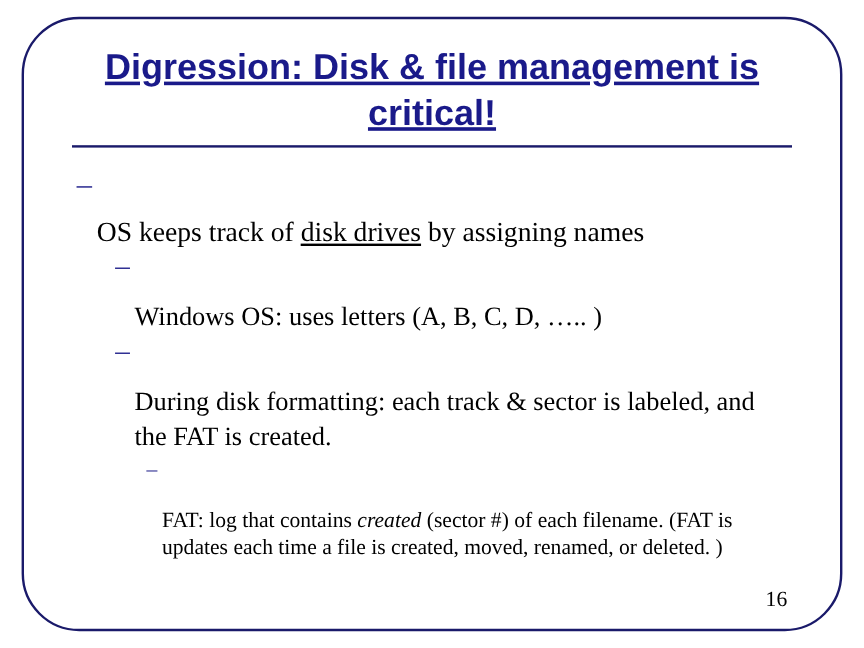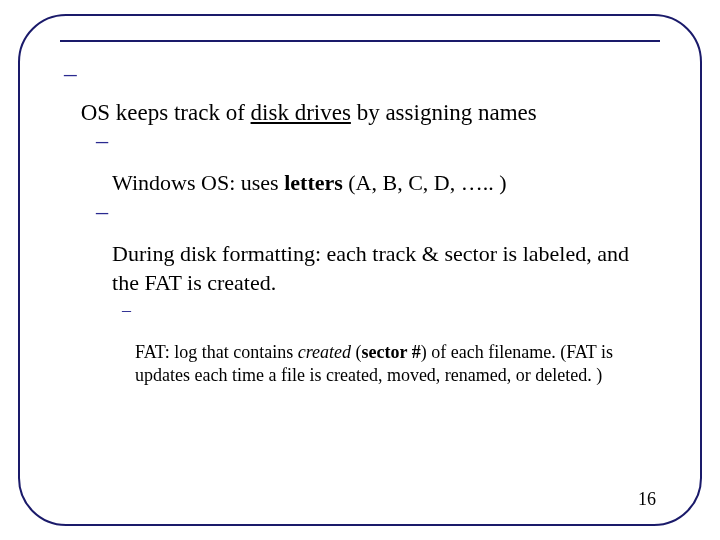--- a/index.html
+++ b/index.html
@@ -65,36 +65,37 @@
     color: #2a2a90;
     font-weight: normal;
     margin-right: 4px;
     flex-shrink: 0;
     font-size: 1.1em;
     line-height: 1.1;
   }
   .lvl3 .dash { font-size: 1em; }
   .content { flex: 1; margin-top: 40px; }
   .ul-run { text-decoration: underline; }
-  .b-run { font-weight: bold; }
+  .b-run { font-weight: normal; }
   .i-run { font-style: italic; }
   .page-num {
     position: absolute;
     right: 64px;
     bottom: 30px;
     font-size: 18px;
     color: #000;
     font-family: Georgia, serif;
   }
 </style>
 </head>
 <body>
 
 <div class="slide-frame">
 
+  <div class="title">Digression: Disk &amp; file management is critical!</div>
   <hr class="hr">
 
   <div class="lvl1">
     <span class="dash">–</span>
     <span class="content">
       <span>OS keeps track of </span><span class="ul-run">disk drives</span><span> by assigning names</span>
     </span>
   </div>
 
   <div class="lvl2">

